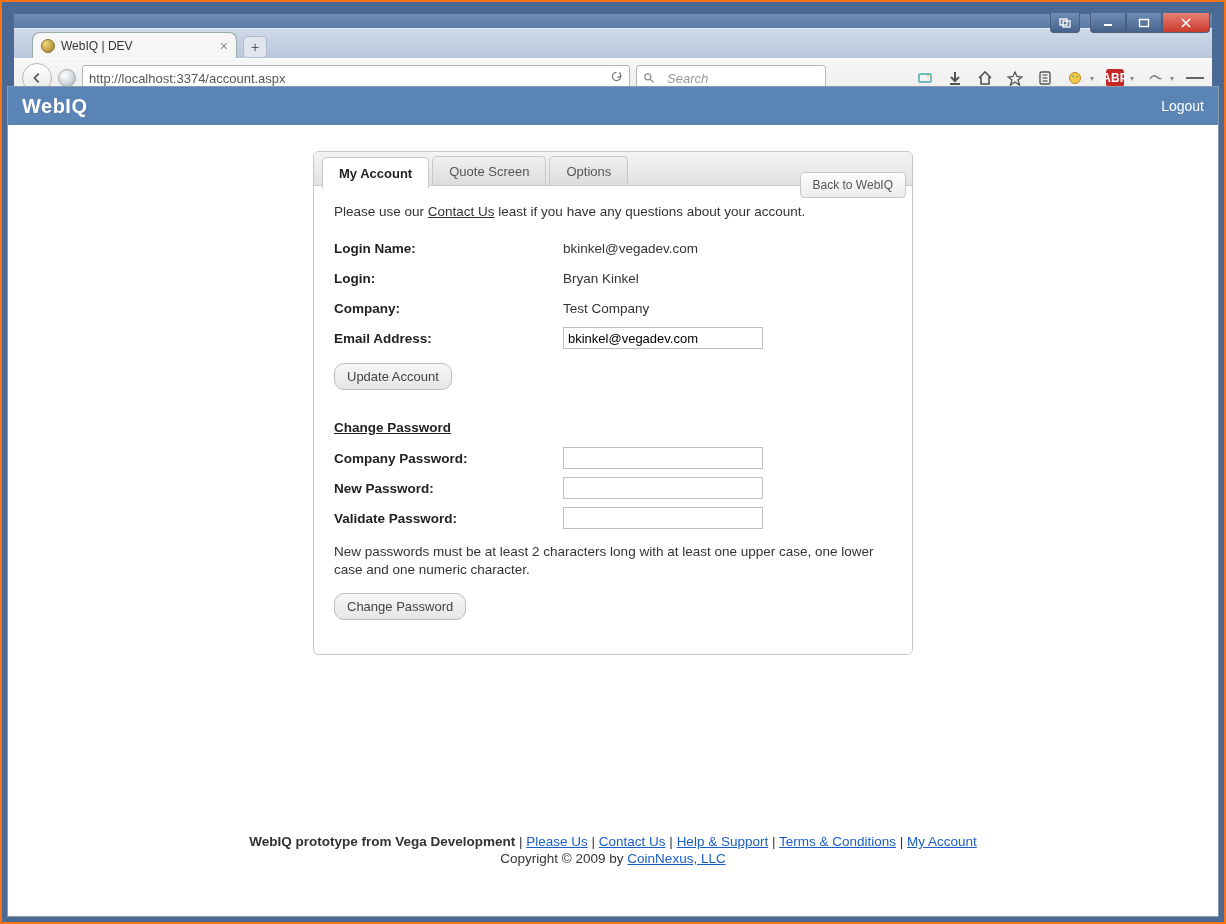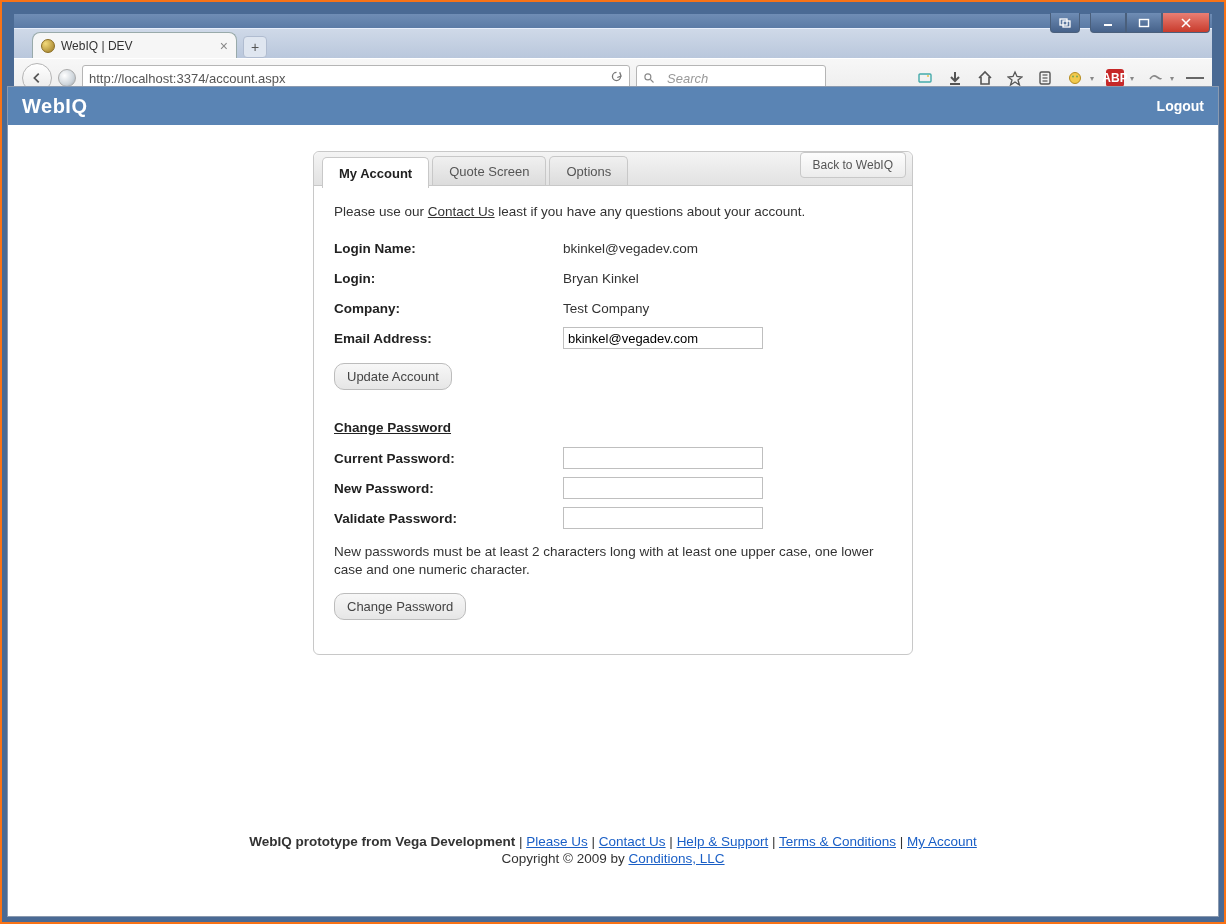--- a/index.html
+++ b/index.html
@@ -37,30 +37,30 @@
   .tool-icons .ti { width:18px; height:18px; display:flex; align-items:center; justify-content:center; font-size:15px;}
   .ti svg { width:16px; height:16px; }
   .abp { width:18px; height:18px; border-radius:3px; background:#c62828; color:#fff; font-size:12px; font-weight:bold; display:flex; align-items:center; justify-content:center; font-style:normal;}
   .tiny-drop { font-size:8px; color:#888; margin-left:-6px;}
   .menu-icon div { width:16px; height:2px; background:#666; margin:2px 0;}
 
   
   .viewport { position:absolute; top:84px; left:5px; right:5px; bottom:5px; background:#fff; border:1px solid #8a9ab0; overflow:hidden;}
   .app-header { background:#5a84b4; height:38px; display:flex; align-items:center; padding:0 14px; color:#fff;}
   .app-header .brand { font-size:20px; font-weight:bold; letter-spacing:0.5px;}
-  .app-header .logout { margin-left:auto; font-size:14px; font-weight:bold; cursor:pointer;}
+  .app-header .logout { margin-left:auto; font-size:14px; font-weight:normal; cursor:pointer;}
 
   .page-body { background:#fff; padding:26px 0 0 0;}
 
   .panel { width:600px; margin:0 auto; border:1px solid #c8c8c8; border-radius:6px; background:#fff; box-shadow:0 0 0 rgba(0,0,0,0); }
   .panel-tabs { display:flex; align-items:stretch; height:34px; background:linear-gradient(#f4f4f4,#e2e2e2); border-bottom:1px solid #c8c8c8; border-radius:6px 6px 0 0; padding-left:8px; position:relative;}
   .ptab { padding:0 16px; display:flex; align-items:center; font-size:13px; color:#555; border:1px solid transparent; border-bottom:none; margin-top:4px; border-radius:5px 5px 0 0; cursor:pointer;}
   .ptab.active { background:#fff; border-color:#c8c8c8; color:#222; font-weight:bold; position:relative; top:1px; height:31px;}
   .ptab.inactive { background:linear-gradient(#f0f0f0,#dcdcdc); border-color:#c8c8c8; margin-left:3px; height:29px;}
-  .back-link { position:absolute; right:6px; top:0; height:26px; padding:0 12px; background:linear-gradient(#fdfdfd,#ececec); border:1px solid #c8c8c8; border-radius:4px; font-size:12px; color:#555; display:flex; align-items:center; cursor:pointer;}
+  .back-link { position:absolute; right:6px; top:20px; height:26px; padding:0 12px; background:linear-gradient(#fdfdfd,#ececec); border:1px solid #c8c8c8; border-radius:4px; font-size:12px; color:#555; display:flex; align-items:center; cursor:pointer;}
 
   .panel-body { padding:18px 20px 34px 20px; font-size:13.5px; color:#333;}
   .intro { margin-bottom:16px; }
   .intro a { color:#333; text-decoration:underline;}
   .frow { display:flex; align-items:center; min-height:26px; margin-bottom:4px;gap:19px;}
   .flabel { width:210px; font-weight:bold; color:#222;}
   .fval { color:#333;}
   input.txt { width:200px; height:22px; border:1px solid #bfbfbf; padding:1px 4px; font-size:13px; font-family:inherit;}
   .btn { background:linear-gradient(#f7f7f7,#e6e6e6); border:1px solid #bcbcbc; border-radius:10px; padding:5px 12px; font-size:13px; color:#444; cursor:pointer; font-family:inherit;}
   .section-head { font-weight:bold; text-decoration:underline; margin:30px 0 10px 0; display:block; color:#222;}
@@ -236,21 +236,21 @@
             <div><input class="txt" value="bkinkel@vegadev.com" style=""></div>
           </div>
 
           <div style="margin-top:12px;">
             <button class="btn">Update Account</button>
           </div>
 
           <span class="section-head">Change Password</span>
 
           <div class="frow">
-            <div class="flabel">Current Password:</div>
+            <div class="flabel">Company Password:</div>
             <div><input type="password" class="txt" style=""></div>
           </div>
           <div class="frow">
             <div class="flabel">New Password:</div>
             <div><input type="password" class="txt" style=""></div>
           </div>
           <div class="frow">
             <div class="flabel">Validate Password:</div>
             <div><input type="password" class="txt" style=""></div>
           </div>
@@ -272,17 +272,17 @@
         <span class="sep"> | </span>
         <a href="#">Contact Us</a>
         <span class="sep"> | </span>
         <a href="#">Help &amp; Support</a>
         <span class="sep"> | </span>
         <a href="#">Terms &amp; Conditions</a>
         <span class="sep"> | </span>
         <a href="#">My Account</a>
       </div>
       <div class="footer-line2">
-        <span>Copyright © 2009 by </span><a href="#">Conditions, LLC</a>
+        <span>Copyright © 2009 by </span><a href="#">CoinNexus, LLC</a>
       </div>
     </div>
   </div>
 </div>
 
 </body></html>

